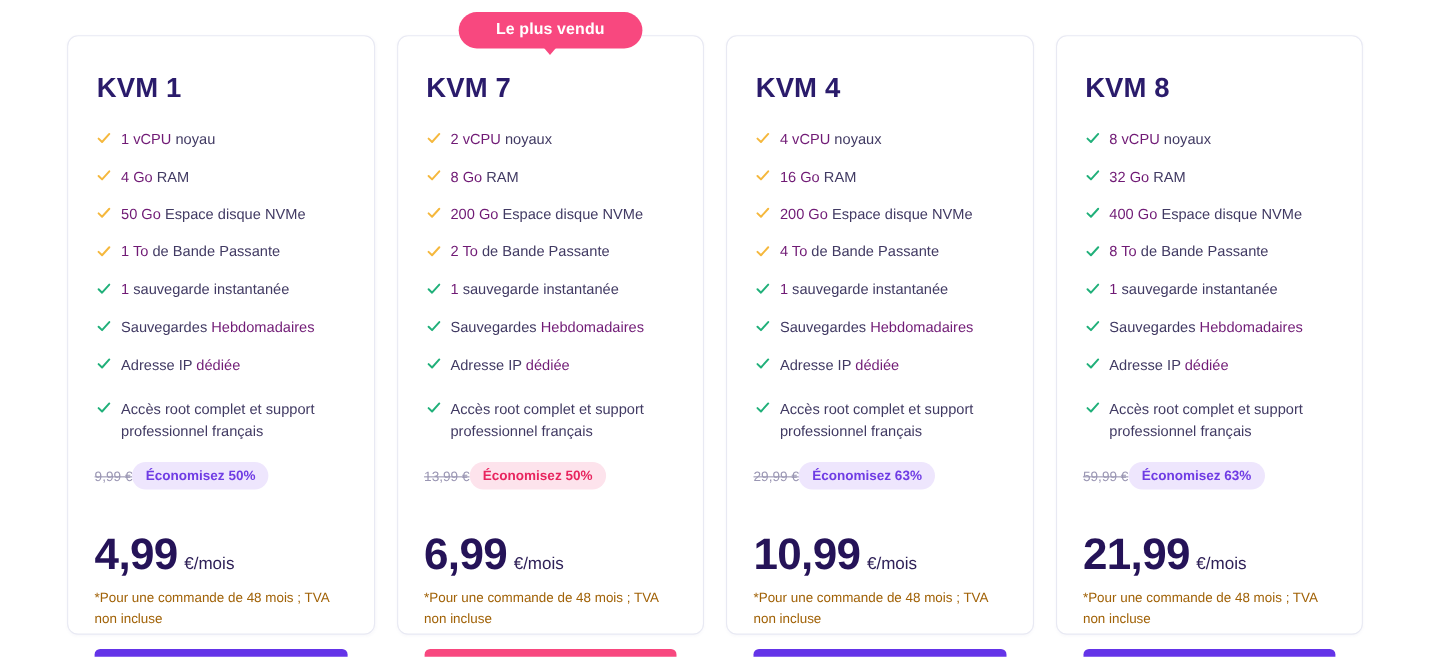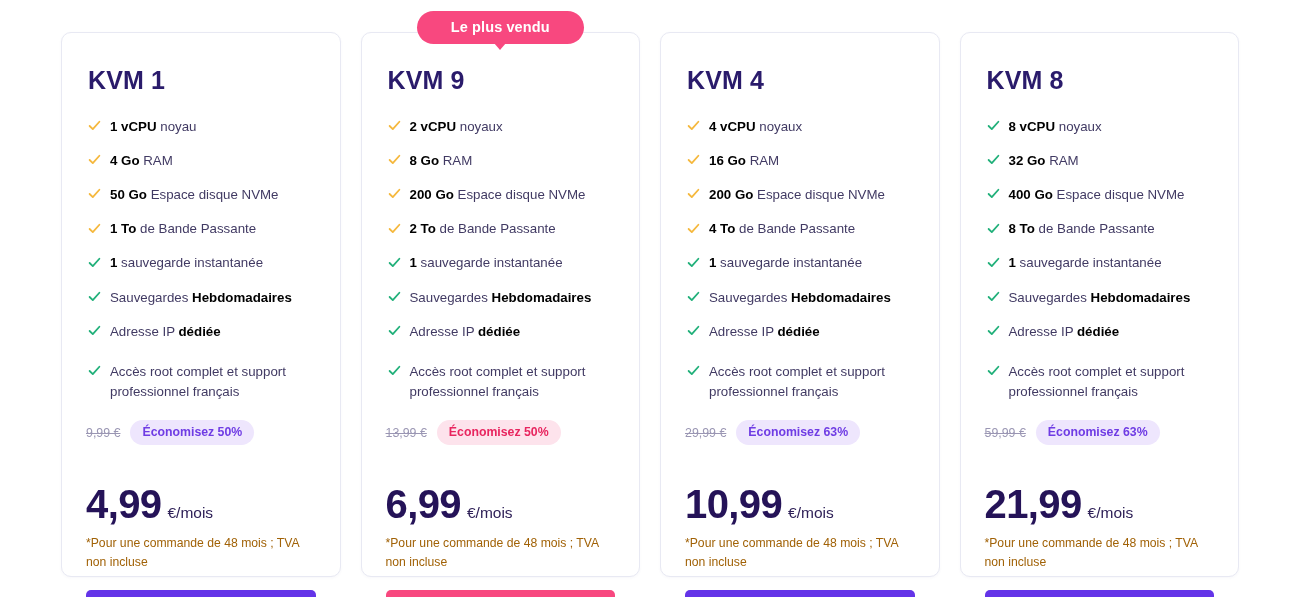--- a/index.html
+++ b/index.html
@@ -98,28 +98,27 @@
   }
   .feature-item:last-child { margin-bottom: 0; margin-top: 20px; }
   .check-icon {
     flex: 0 0 auto;
     width: 13px;
     height: 13px;
     margin-right: 9px;
     margin-top: 2.5px;
     display: block;
   }
-  .feature-text b { font-weight: bold; color: #000000; }
+  .feature-text b { font-weight: normal; color: #701a75; }
 
   .price-block { margin-top: auto; padding-top: 18px; }
 
   .old-price-row {
     display: flex;
     align-items: center;
-    gap: 10px;
     margin-bottom: 13px;
     text-align: center;
   }
   .old-price {
     font-size: 12.4px;
     color: #9a96b3;
     text-decoration: line-through;
     white-space: nowrap;
   }
   .save-badge {
@@ -243,21 +242,21 @@
           <span class="price-suffix">€/mois</span>
         </div>
         <div class="price-note">*Pour une commande de 48 mois ; TVA non incluse</div>
         <button class="order-button">Commander</button>
       </div>
     </div>
     <div class="plan-card">
       <div class="badge-wrap">
         <div class="best-badge">Le plus vendu</div>
       </div>
-      <h3 class="plan-title">KVM 9</h3>
+      <h3 class="plan-title">KVM 7</h3>
       <ul class="feature-list">
         <li class="feature-item">
           <svg class="check-icon" viewBox="0 0 16 16">
             <path d="M2 8.6 L5.9 12.4 L14 3.4" fill="none" stroke="#f5b83d" stroke-width="2.2" stroke-linecap="round" stroke-linejoin="round"></path>
           </svg>
           <span class="feature-text"><b>2 vCPU</b> noyaux</span>
         </li>
         <li class="feature-item">
           <svg class="check-icon" viewBox="0 0 16 16">
             <path d="M2 8.6 L5.9 12.4 L14 3.4" fill="none" stroke="#f5b83d" stroke-width="2.2" stroke-linecap="round" stroke-linejoin="round"></path>

